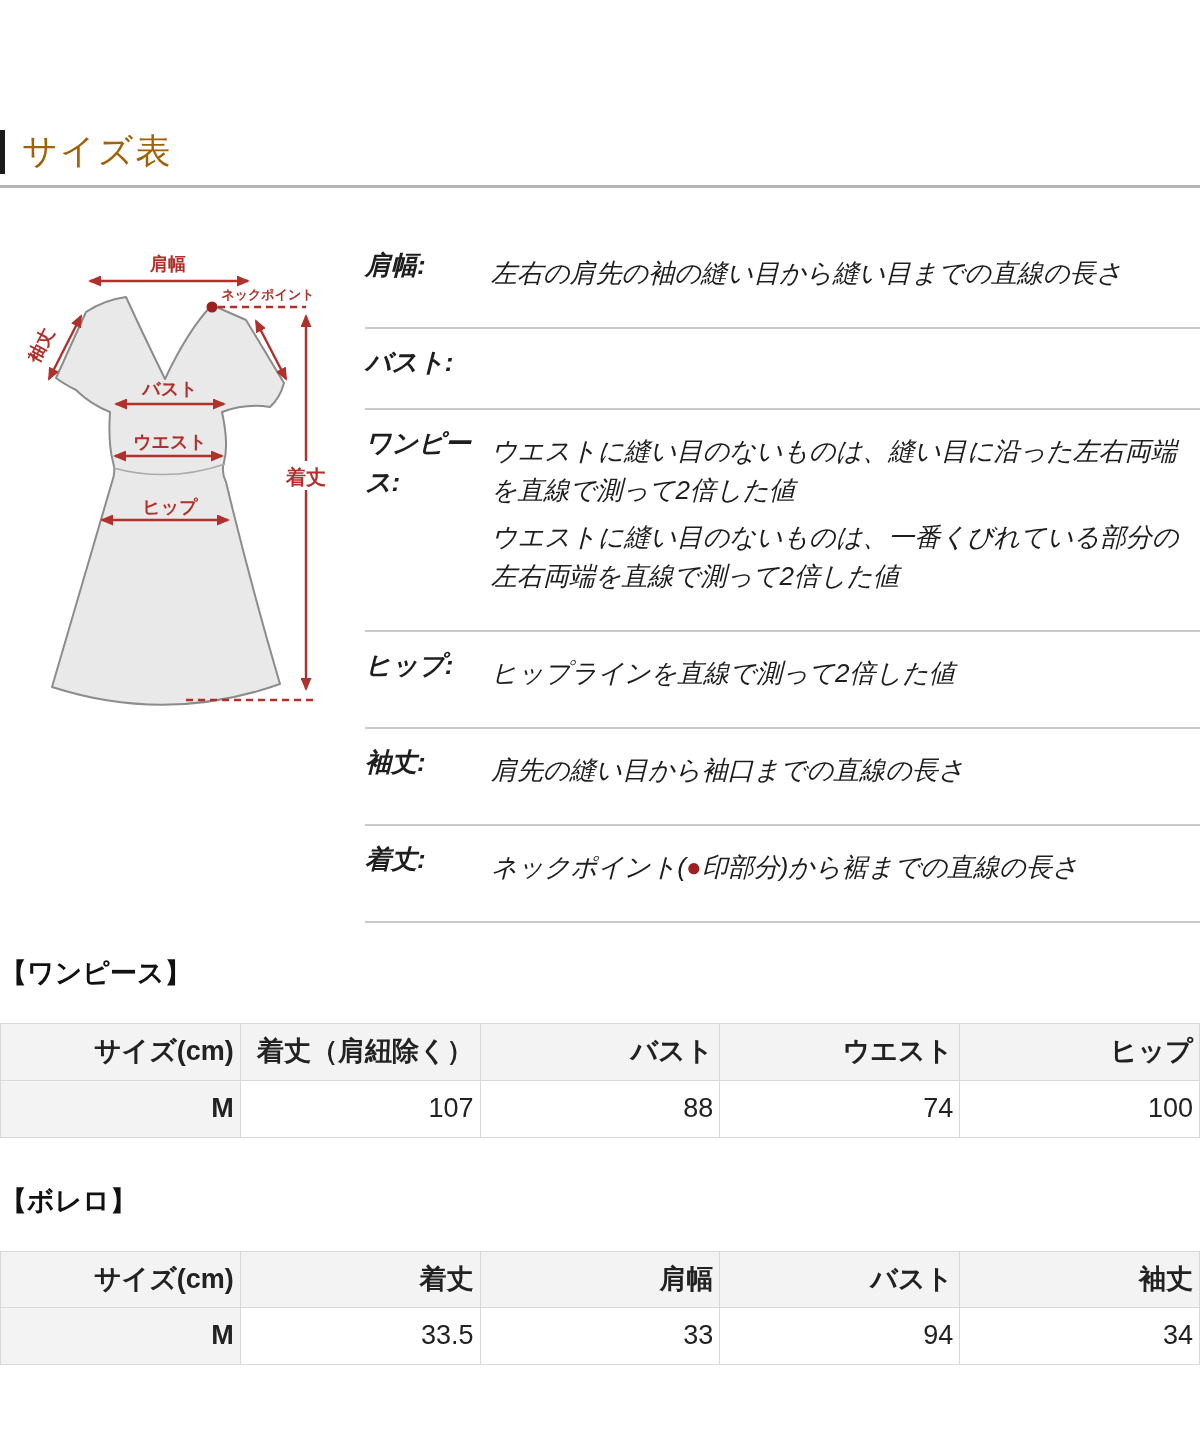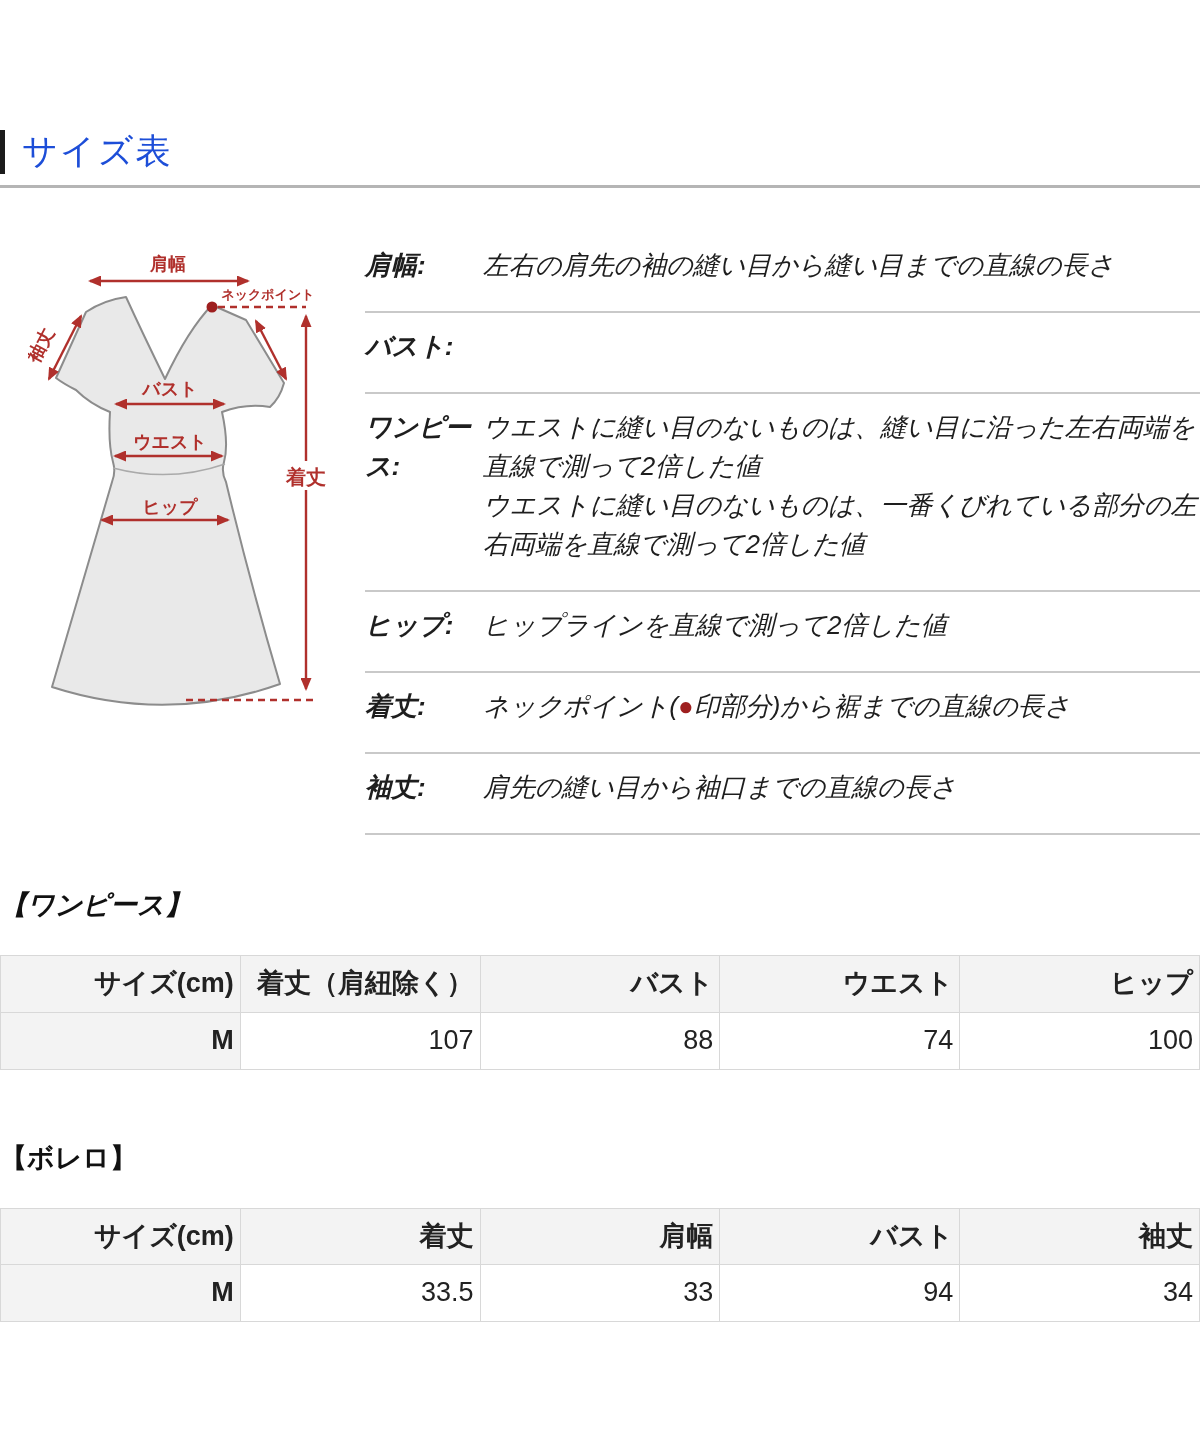--- a/index.html
+++ b/index.html
@@ -11,48 +11,48 @@
     --table-header-bg:#f3f3f3;
     --table-border:#d8d8d8;
   }
   html,body{margin:0;padding:0;background:#fff;}
   body{font-family:"Liberation Sans","DejaVu Sans",sans-serif;color:#222;}
   .page{width:1200px;height:1440px;background:#fff;overflow:hidden;position:relative;}
 
   
   .title-row{display:flex;align-items:center;gap:17px;margin-top:128px;}
   .title-bar{width:5px;height:44px;background:#1b1b1b;flex:none;}
-  .page-title{font-size:35px;font-weight:400;color:#1d4ed8;margin:0;letter-spacing:2px;}
+  .page-title{font-size:35px;font-weight:400;color:#a16207;margin:0;letter-spacing:2px;}
   .title-hr{border:none;border-top:3px solid #b5b5b5;margin:10px 0 0 0;}
 
   
   .content{display:flex;margin-top:44px;}
   .diagram-col{flex:0 0 365px;}
   .diagram-col svg{display:block;margin-left:28px;}
   .defs{flex:1;font-size:26px;line-height:1.5;color:#1e1e1e;font-style:italic;}
   .def-row{display:flex;border-bottom:2px solid var(--divider-gray);padding:14px 0 26px;}
   .def-term{flex:0 0 118px;font-weight:bold;}
   .def-desc{flex:1;}
-  .def-desc p{margin:0;}
+  .def-desc p{margin:8px;}
   .dot-red{color:var(--neck-dot-red);}
 
   
   .dress{fill:var(--dress-fill);stroke:var(--dress-outline);stroke-width:2;stroke-linejoin:round;}
   .seam{fill:none;stroke:#aaa;stroke-width:1.5;}
   .ann{stroke:var(--annotation-red);stroke-width:2.4;fill:none;}
   .ann-dash{stroke:var(--annotation-red);stroke-width:2.4;fill:none;stroke-dasharray:7 5;}
   .ann-text{fill:var(--annotation-red);font-weight:bold;font-family:"Liberation Sans","DejaVu Sans",sans-serif;}
   .arr-head{fill:var(--annotation-red);}
   .neck-dot{fill:var(--neck-dot-red);}
   .label-bg{fill:#fff;}
 
   
   .section-heading{font-size:27px;font-weight:bold;color:#111;margin:0;}
-  .heading-onepiece{margin-top:52px;font-style:italic;}
-  .heading-bolero{margin-top:70px;}
+  .heading-onepiece{margin-top:32px;}
+  .heading-bolero{margin-top:45px;}
   table.size-table{width:100%;border-collapse:collapse;margin-top:32px;font-size:27px;table-layout:fixed;}
   .size-table th,.size-table td{border:1px solid var(--table-border);text-align:right;padding:11px 6px;line-height:1.25;}
   .size-table thead th{background:var(--table-header-bg);font-weight:bold;}
   .size-table tbody th{background:var(--table-header-bg);font-weight:bold;}
   .size-table td{background:#fff;font-weight:400;}
 </style>
 </head>
 <body>
 
 <div class="page">
@@ -137,30 +137,30 @@
           <p>ウエストに縫い目のないものは、一番くびれている部分の左右両端を直線で測って2倍した値</p>
         </div>
       </div>
       <div class="def-row">
         <div class="def-term">ヒップ:</div>
         <div class="def-desc">
             <p>ヒップラインを直線で測って2倍した値</p>
           </div>
       </div>
       <div class="def-row">
+        <div class="def-term">袖丈:</div>
+        <div class="def-desc">
+            <p>肩先の縫い目から袖口までの直線の長さ</p>
+          </div>
+      </div>
+      <div class="def-row">
         <div class="def-term">着丈:</div>
         <div class="def-desc">
           <p><span>ネックポイント(</span><span class="dot-red">●</span><span>印部分)から裾までの直線の長さ</span></p>
         </div>
-      </div>
-      <div class="def-row">
-        <div class="def-term">袖丈:</div>
-        <div class="def-desc">
-            <p>肩先の縫い目から袖口までの直線の長さ</p>
-          </div>
       </div>
     </div>
   </div>
 
   <h2 class="section-heading heading-onepiece">【ワンピース】</h2>
   <table class="size-table">
     <colgroup>
         <col style="width:20%">
         <col style="width:20%">
         <col style="width:20%">

